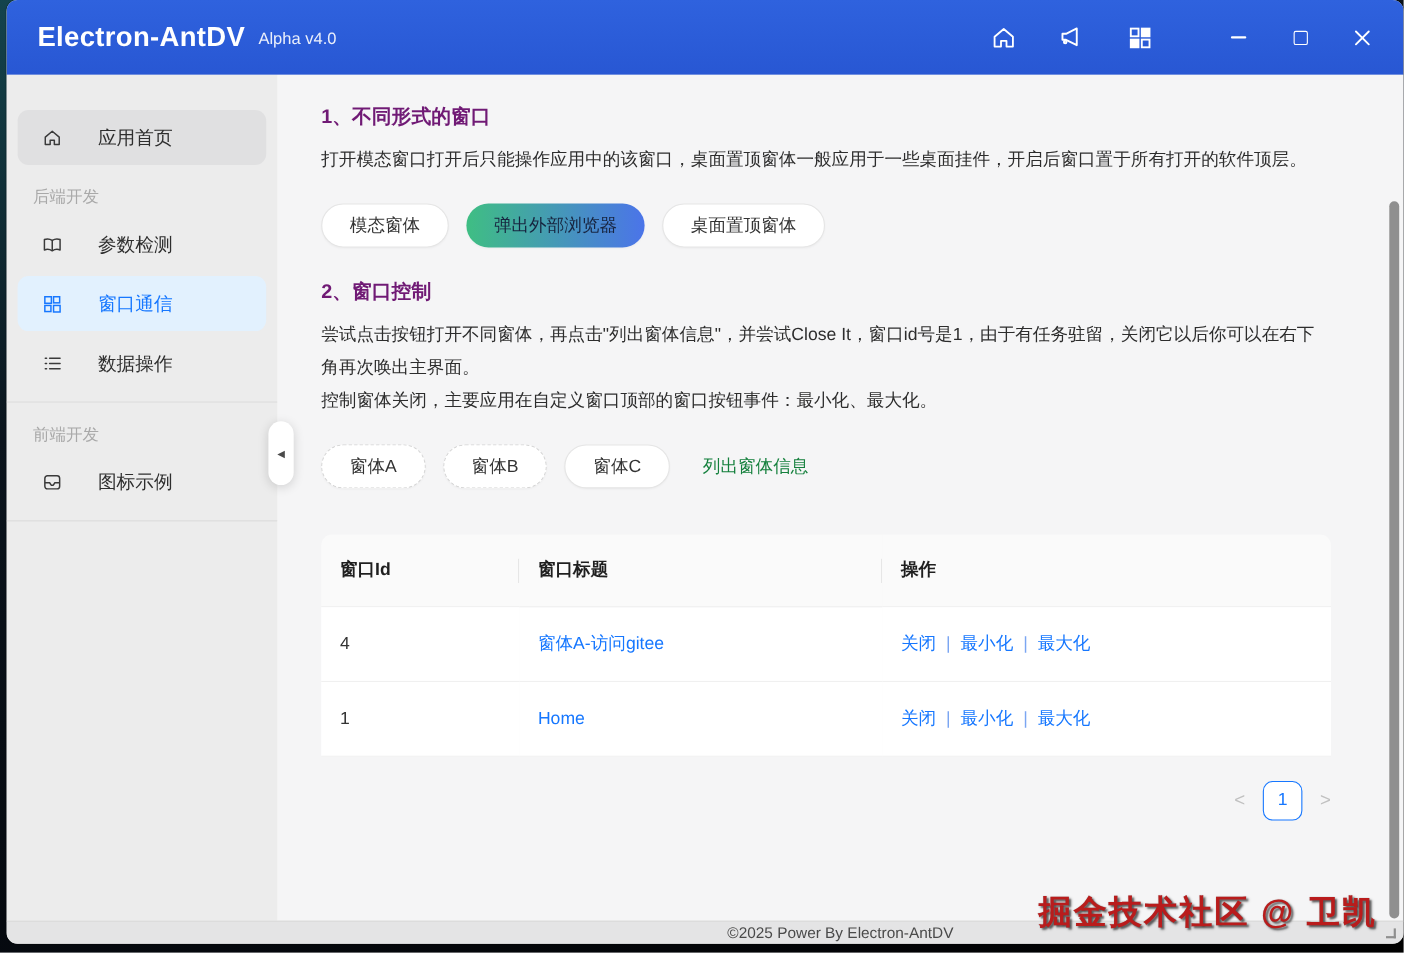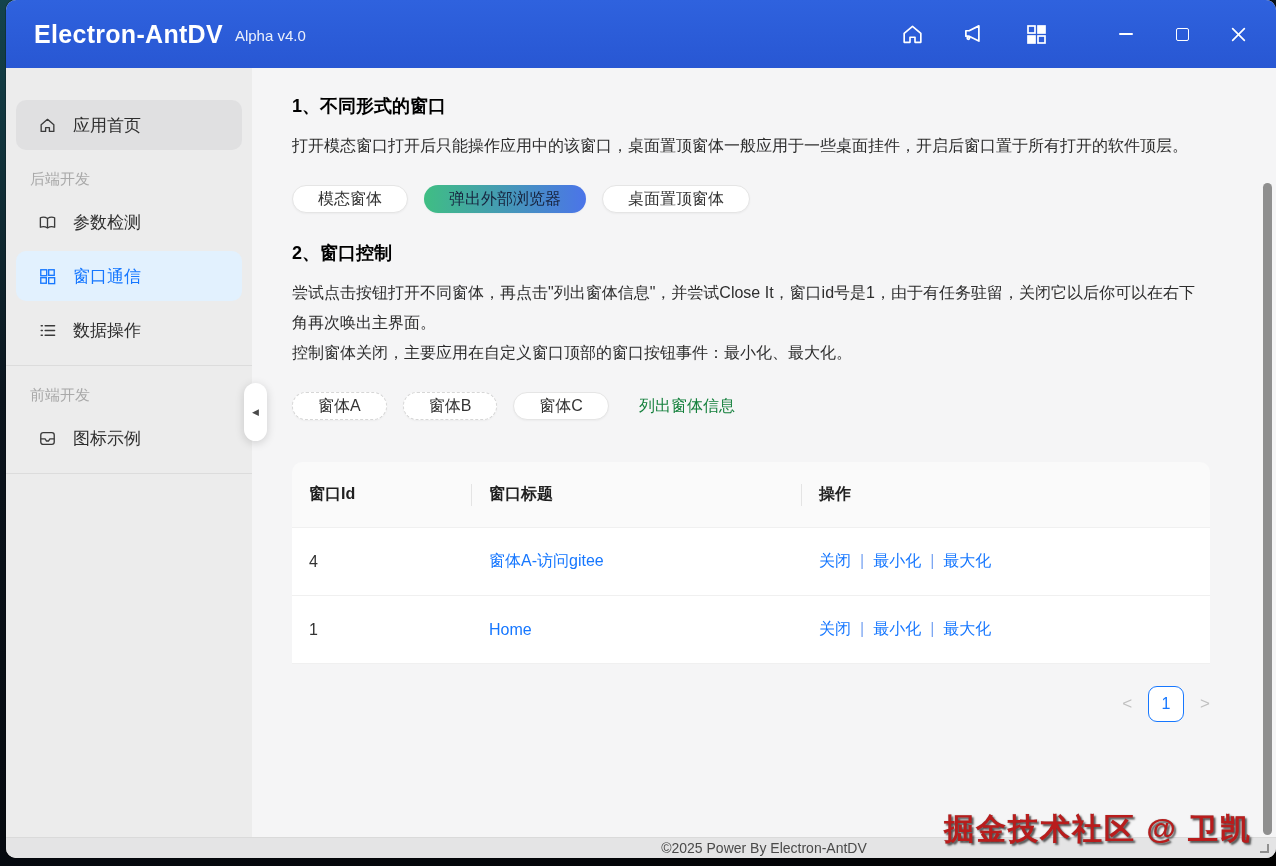--- a/index.html
+++ b/index.html
@@ -34,44 +34,44 @@
   .win-controls { display:flex; align-items:center; gap:28px; margin-left:28px; }
   .min-glyph { display:block; width:14px; height:2px; background:#fff; border-radius:1px; }
   .max-glyph { display:block; width:13px; height:13px; border:1.6px solid #fff; border-radius:2px; }
   
   .app-body { flex:1; display:flex; position:relative; min-height:0; }
   .sidebar {
     flex:0 0 246px; background:#ececec; padding-top:28px; position:relative;
   }
   .menu-item {
     height:50px; margin:4px 10px; border-radius:10px;
-    display:flex; align-items:center; gap:16px; padding-left:22px;
+    display:flex; align-items:center; gap:32px; padding-left:22px;
     font-size:17px; color:#2e2e2e; cursor:pointer;
   }
   .menu-item svg { flex:0 0 19px; }
   .menu-item.gray-active { background:#e0e0e1; }
   .menu-item.selected { background:#e2f1fe; color:#1677ff; }
   .menu-item.selected svg { stroke:#1677ff; }
   .group-label { margin:20px 0 8px 24px; font-size:15px; color:#a9a9a9; }
   .menu-divider { height:1px; background:#dcdcdc; margin:10px 0; }
   .collapse-handle {
     position:absolute; left:238px; top:315px; width:23px; height:58px;
     background:#fff; border-radius:12px; z-index:40;
     box-shadow:0 2px 10px rgba(0,0,0,.16);
     display:flex; align-items:center; justify-content:center;
     font-size:9px; color:#4a4a4a; cursor:pointer;
   }
   
   .content { flex:1; padding:26px 66px 0 40px; background:#f5f5f6; min-width:0; }
-  .section-heading { font-size:18px; font-weight:700; color:#000000; margin:0 0 13px; }
+  .section-heading { font-size:18px; font-weight:700; color:#701a75; margin:0 0 13px; }
   .content p { font-size:16px; line-height:30px; color:#2d2d2d; max-width:920px; }
   .para-block { margin-bottom:24px; }
   .btn-row { display:flex; align-items:center; gap:16px; margin:4px 0 28px; }
   .pill {
-    height:28px; padding:0 25px; border-radius:20px; cursor:pointer;
+    height:40px; padding:0 25px; border-radius:20px; cursor:pointer;
     background:#fff; border:1px solid #e5e5e5; font-size:16px; color:#333;
     font-family:inherit; box-shadow:0 1px 2px rgba(0,0,0,.04);
   }
   .pill.dashed { border-style:dashed; border-color:#d6d6d6; }
   .pill.gradient {
     background:linear-gradient(90deg,#3fbe83 0%,#4b74e9 100%);
     border:none; color:#17243f; font-weight:500;
   }
   .text-link { color:#15803d; font-size:16px; text-decoration:none; margin-left:14px; cursor:pointer; }
   

